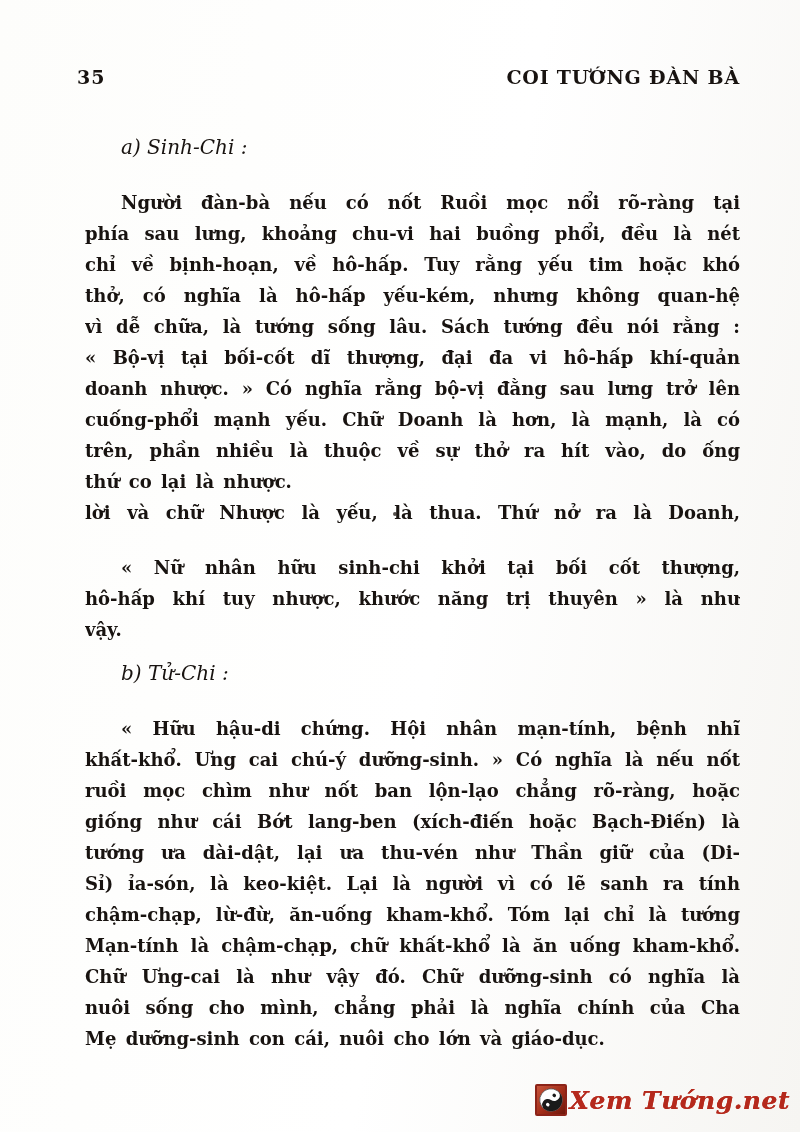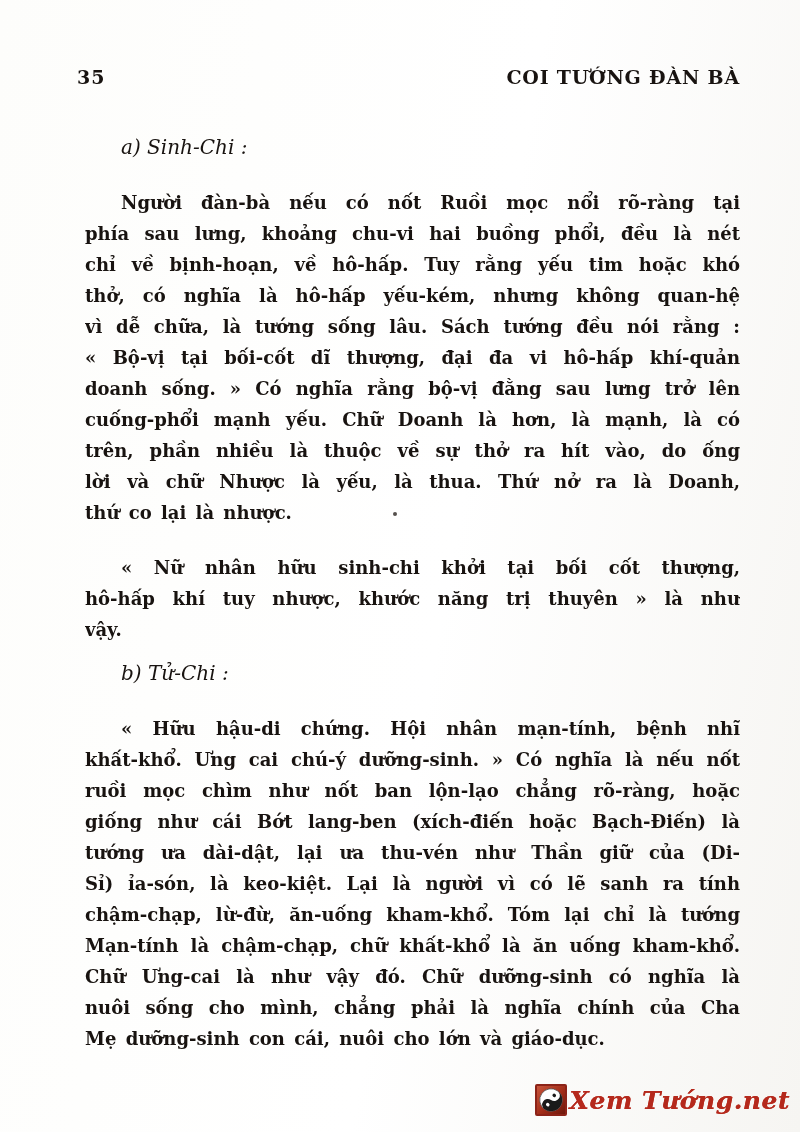--- a/index.html
+++ b/index.html
@@ -74,25 +74,25 @@
 
     <div class="section-heading">a) Sinh-Chi :</div>
 
     <div class="para">
       <div class="ln first">Người đàn-bà nếu có nốt Ruồi mọc nổi rõ-ràng tại</div>
       <div class="ln">phía sau lưng, khoảng chu-vi hai buồng phổi, đều là nét</div>
       <div class="ln">chỉ về bịnh-hoạn, về hô-hấp. Tuy rằng yếu tim hoặc khó</div>
       <div class="ln">thở, có nghĩa là hô-hấp yếu-kém, nhưng không quan-hệ</div>
       <div class="ln">vì dễ chữa, là tướng sống lâu. Sách tướng đều nói rằng :</div>
       <div class="ln">« Bộ-vị tại bối-cốt dĩ thượng, đại đa vi hô-hấp khí-quản</div>
-      <div class="ln">doanh sống. » Có nghĩa rằng bộ-vị đằng sau lưng trở lên</div>
+      <div class="ln">doanh nhược. » Có nghĩa rằng bộ-vị đằng sau lưng trở lên</div>
       <div class="ln">cuống-phổi mạnh yếu. Chữ Doanh là hơn, là mạnh, là có</div>
       <div class="ln">trên, phần nhiều là thuộc về sự thở ra hít vào, do ống</div>
+      <div class="ln last">thứ co lại là nhược.</div>
       <div class="ln">lời và chữ Nhược là yếu, là thua. Thứ nở ra là Doanh,</div>
-      <div class="ln last">thứ co lại là nhược.</div>
     </div>
 
     <div class="para">
       <div class="ln first">« Nữ nhân hữu sinh-chi khởi tại bối cốt thượng,</div>
       <div class="ln">hô-hấp khí tuy nhược, khước năng trị thuyên » là như</div>
       <div class="ln last">vậy.</div>
     </div>
 
     <div class="section-heading second">b) Tử-Chi :</div>
 

